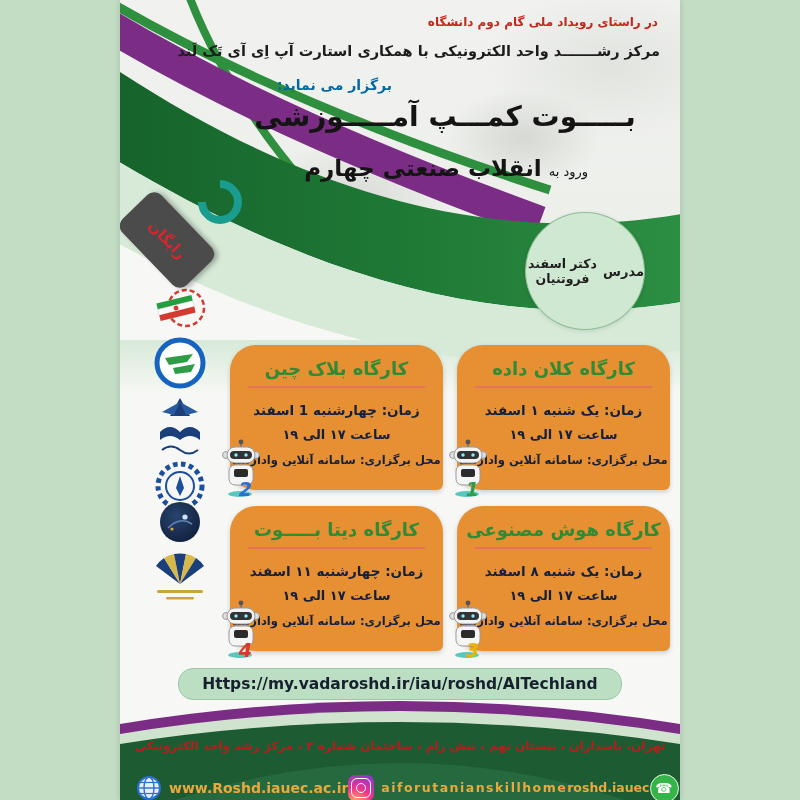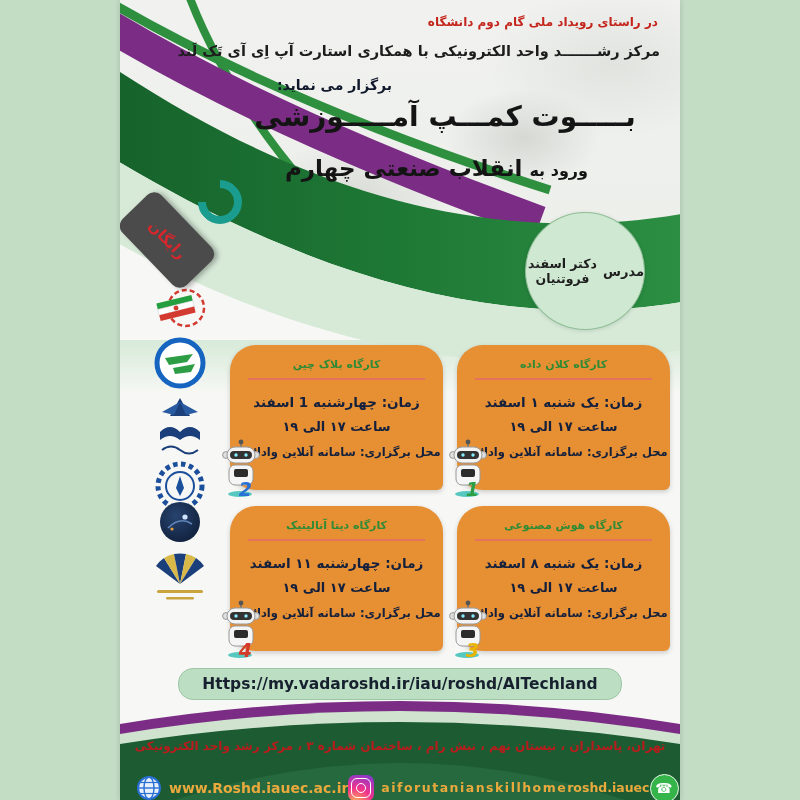--- a/index.html
+++ b/index.html
@@ -30,31 +30,31 @@
   .tagline {
     position:absolute; top:15px; right:22px; z-index:2;
     color:#c4261d; font-size:12px; font-weight:bold; direction:rtl;
   }
   .organizer {
     position:absolute; top:43px; right:20px; z-index:2; width:520px;
     color:#1d1d1d; font-size:14.5px; font-weight:bold; direction:rtl; text-align:right;
   }
   .presents {
     position:absolute; top:77px; right:288px; z-index:2;
-    color:#0f172a; font-size:14px; font-weight:bold; direction:rtl; white-space:nowrap;
+    color:#0369a1; font-size:14px; font-weight:bold; direction:rtl; white-space:nowrap;
   }
   .main-title {
     position:absolute; top:100px; right:20px; width:430px; z-index:2;
     color:#141414; font-size:28px; font-weight:bold; direction:rtl; text-align:center;
   }
   .subtitle {
     position:absolute; top:155px; right:92px; z-index:2;
     direction:rtl; display:flex; align-items:baseline; gap:7px; color:#141414;
   }
-  .subtitle .pre { font-size:16px; font-weight:bold; }
+  .subtitle .pre { font-size:13px; font-weight:normal; }
   .subtitle .big { font-size:23px; font-weight:bold;margin-left:36px; }
 
   
   .free-tag {
     position:absolute; left:20px; top:194px; width:54px; height:92px; z-index:3;
     background:#4b4b4b; border-radius:10px; transform:rotate(-44deg);
     box-shadow:2px 3px 5px rgba(0,0,0,.3);
     display:flex; align-items:center; justify-content:center;
   }
   .free-tag .tag-label {
@@ -82,21 +82,21 @@
   
   .cards {
     position:absolute; left:110px; top:345px; width:440px; z-index:2;
     display:grid; grid-template-columns:1fr 1fr; grid-auto-rows:145px;
     column-gap:14px; row-gap:16px; direction:rtl;
   }
   .card {
     position:relative; background:#e78f33; border-radius:26px 26px 6px 26px;
     box-shadow:0 2px 5px rgba(0,0,0,.18); text-align:center; direction:rtl;
   }
-  .card .card-title { margin-top:13px; color:#2f8b35; font-size:11px; font-weight:bold; }
+  .card .card-title { margin-top:13px; color:#2f8b35; font-size:18px; font-weight:bold; }
   .card .divider { height:1.5px; background:#e5725f; margin:7px 18px 0; }
   .card .line { color:#14203c; font-weight:bold; }
   .card .time  { margin-top:14px; font-size:13.5px; }
   .card .hours { margin-top:9px; font-size:13px; }
   .card .venue { margin-top:11px; font-size:11.5px; }
   .robot { position:absolute; right:auto; left:-12px; bottom:-10px; width:46px; height:62px; }
 
   
   .url-pill {
     position:absolute; left:50%; transform:translateX(-50%); top:668px; z-index:3;
@@ -304,21 +304,21 @@
           <circle cx="18" cy="17" r="1.7" fill="#8ef"></circle>
             <circle cx="28" cy="17" r="1.7" fill="#8ef"></circle>
           <rect x="11" y="27" width="24" height="20" rx="6" fill="#f5f5f5" stroke="#9a9a9a"></rect>
           <rect x="16" y="31" width="14" height="8" rx="2" fill="#2b2b2b"></rect>
           <ellipse cx="22" cy="56" rx="12" ry="3" fill="#57c8c0"></ellipse>
           <text x="34" y="58" font-size="19" font-weight="bold" font-style="italic" fill="#e8b400">3</text>
         </svg>
       </div>
 
       <div class="card">
-        <div class="card-title">کارگاه دیتا آنالیتیک</div>
+        <div class="card-title">کارگاه دیتا بـــــوت</div>
         <div class="divider"></div>
         <div class="line time">زمان: چهارشنبه ۱۱ اسفند</div>
         <div class="line hours">ساعت ۱۷ الی ۱۹</div>
         <div class="line venue">محل برگزاری: سامانه آنلاین وادارُشد</div>
         <svg class="robot" viewBox="0 0 46 62">
           <line x1="23" y1="4" x2="23" y2="10" stroke="#777" stroke-width="1.6"></line>
             <circle cx="23" cy="4" r="2.4" fill="#555"></circle>
           <circle cx="8" cy="17" r="3.4" fill="#e0e0e0" stroke="#999"></circle>
             <circle cx="38" cy="17" r="3.4" fill="#e0e0e0" stroke="#999"></circle>
           <rect x="9" y="9" width="28" height="16" rx="8" fill="#f3f3f3" stroke="#9a9a9a"></rect>

